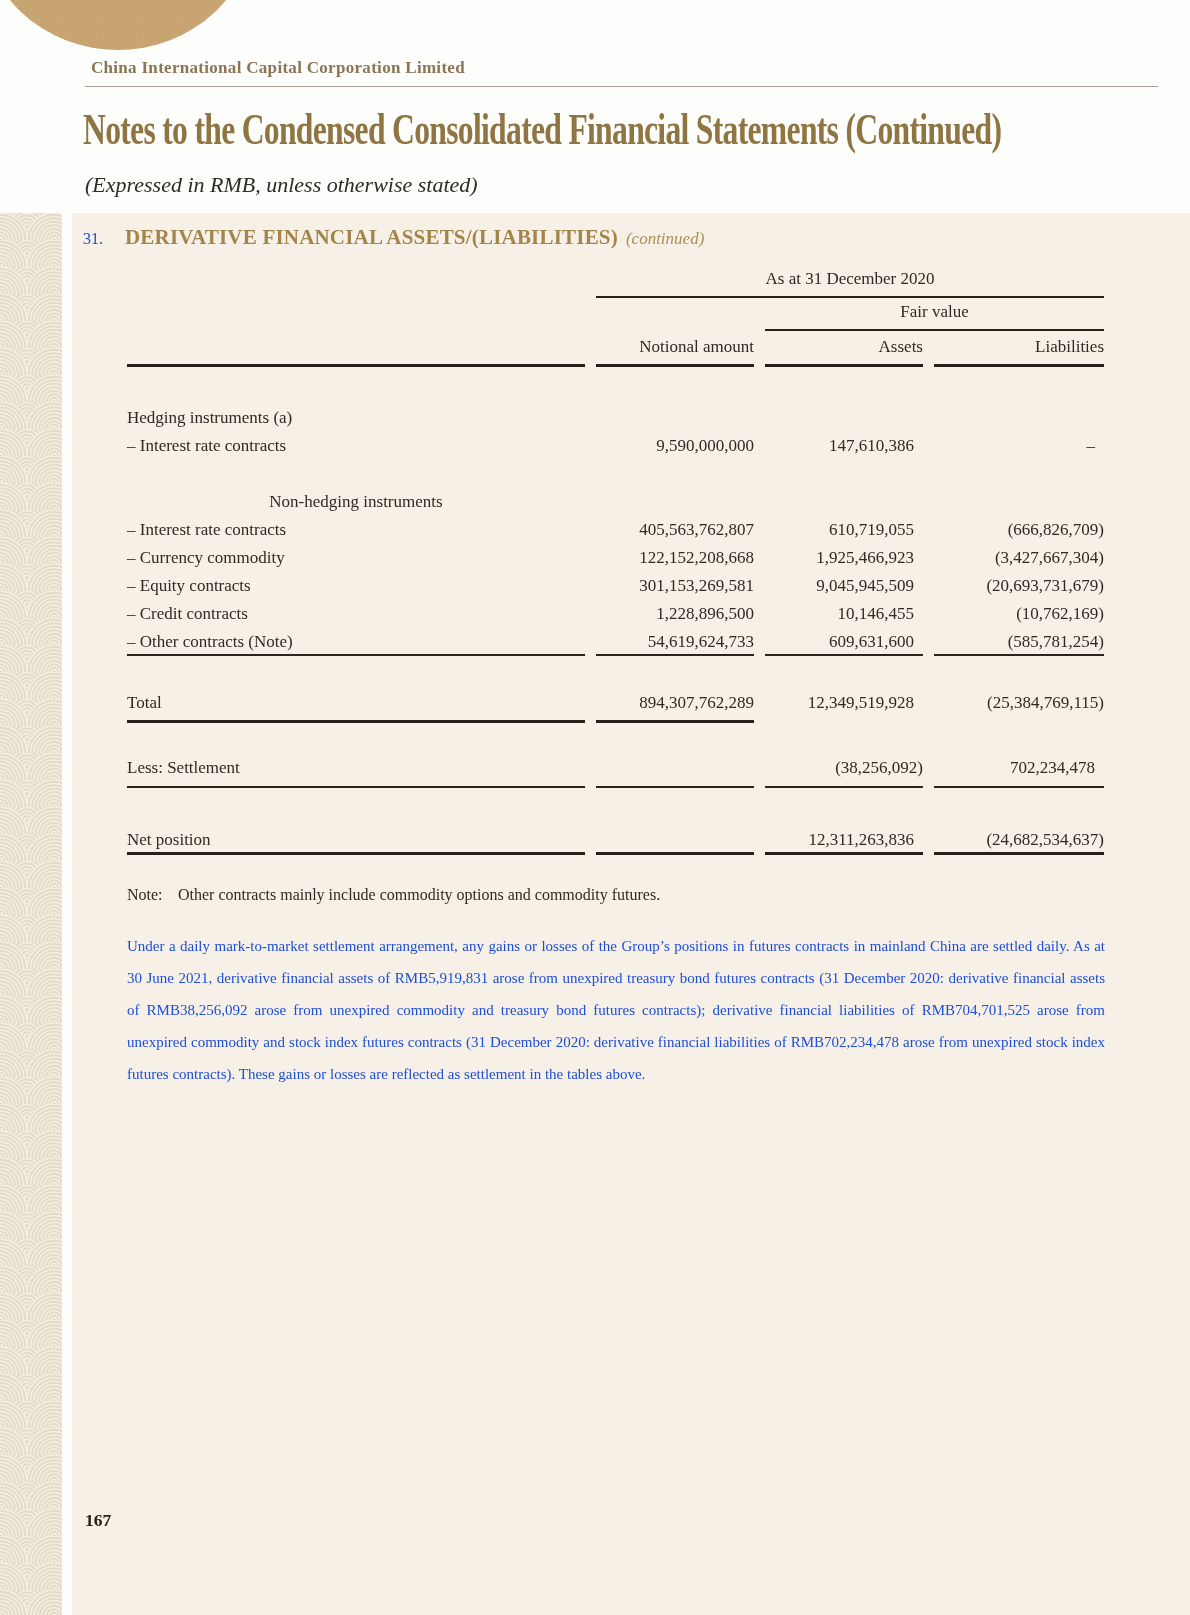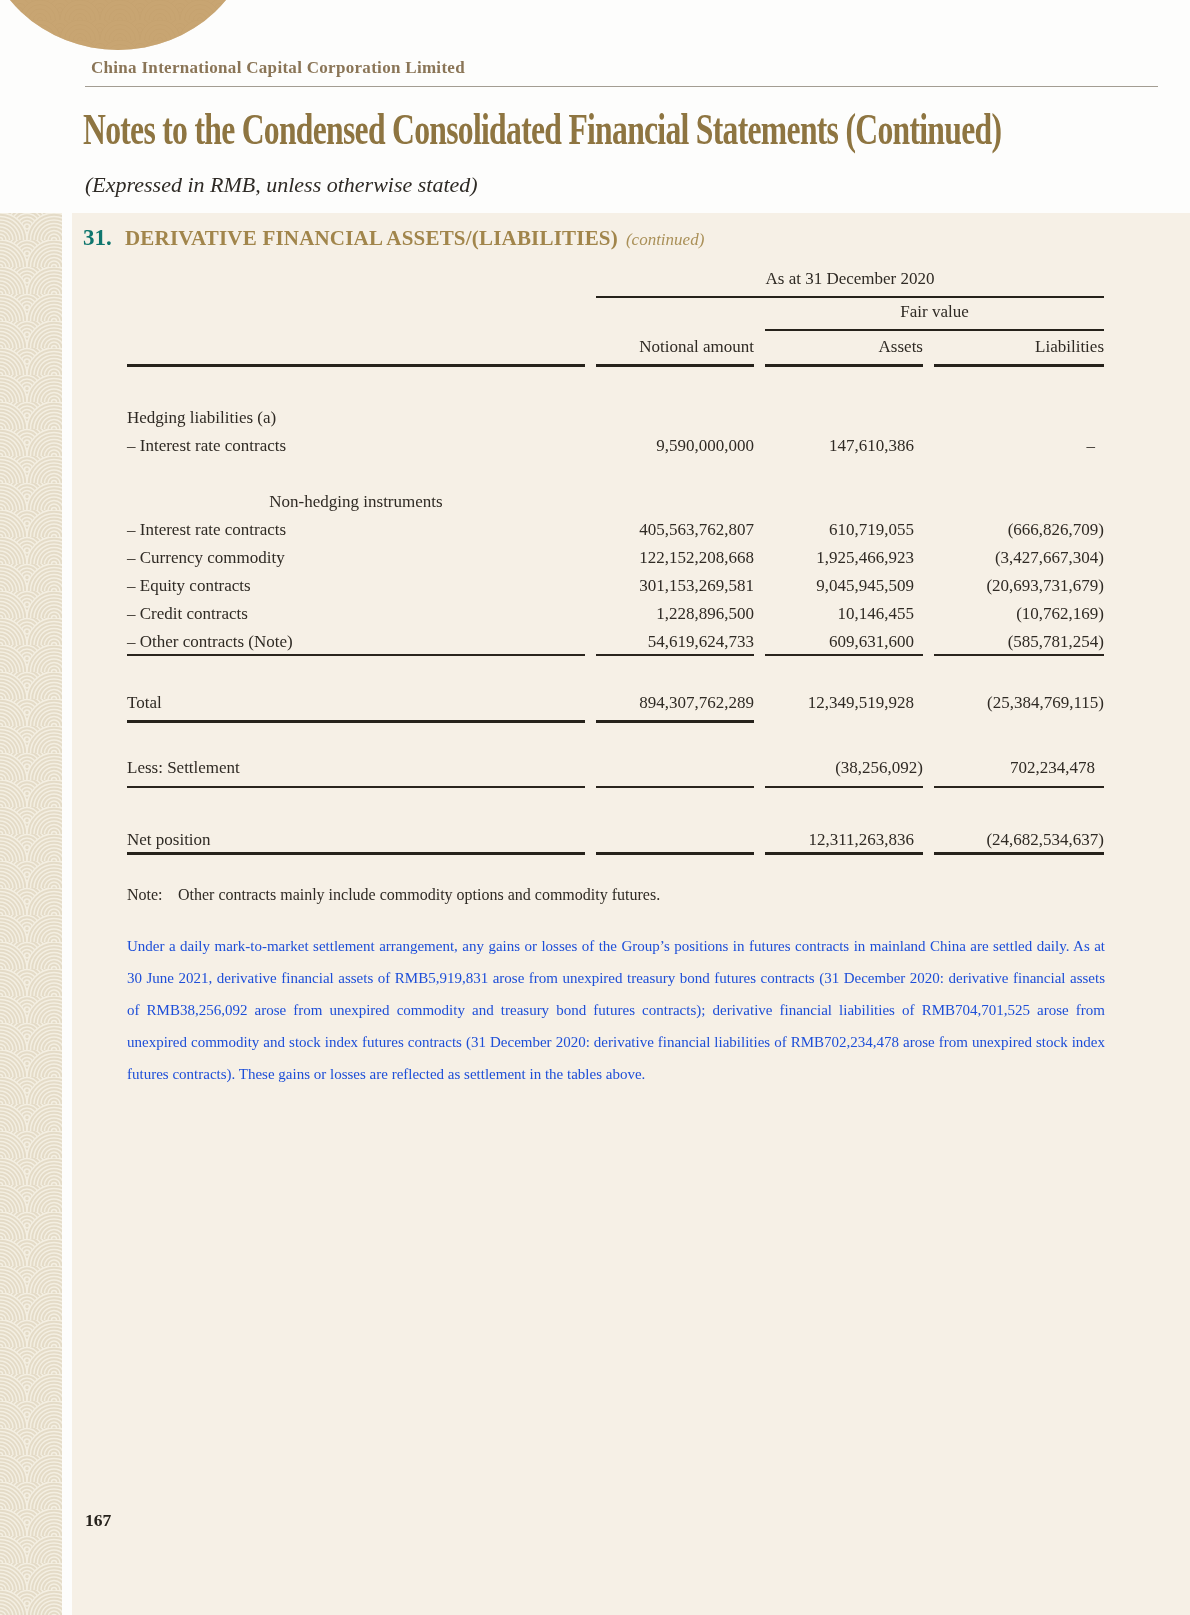--- a/index.html
+++ b/index.html
@@ -34,21 +34,21 @@
     color:#8e7541;white-space:nowrap;
     transform:scaleX(0.72);transform-origin:left top;
   }
   .subtitle{
     position:absolute;left:85px;top:172px;
     font-size:22px;font-style:italic;color:#2e2a25;
   }
   .section{position:absolute;left:83px;top:225px;white-space:nowrap;}
   .sec-num{
     display:inline-block;width:42px;
-    font-size:23px;font-weight:bold;color:#0f766e;
+    font-size:16px;font-weight:normal;color:#1d4ed8;
   }
   .sec-title{
     font-size:21px;font-weight:bold;color:#a1854b;letter-spacing:0.2px;
   }
   .sec-cont{
     font-size:17px;font-style:italic;color:#aa9058;margin-left:8px;
   }
   
   .trow{
     position:absolute;left:127px;width:977px;
@@ -160,21 +160,21 @@
   </div>
 
   <div class="trow rule-thick" style="top:364px;">
     <span class="seg"></span>
       <span class="seg"></span>
       <span class="seg"></span>
       <span class="seg"></span>
   </div>
 
   <div class="trow" style="top:407px;">
-    <span class="c">Hedging liabilities (a)</span>
+    <span class="c">Hedging instruments (a)</span>
     <span class="c n"></span>
     <span class="c n"></span>
     <span class="c n"></span>
   </div>
   <div class="trow" style="top:435px;">
     <span class="c">– Interest rate contracts</span>
     <span class="c n">9,590,000,000</span>
     <span class="c n np">147,610,386</span>
     <span class="c n np">–</span>
   </div>

